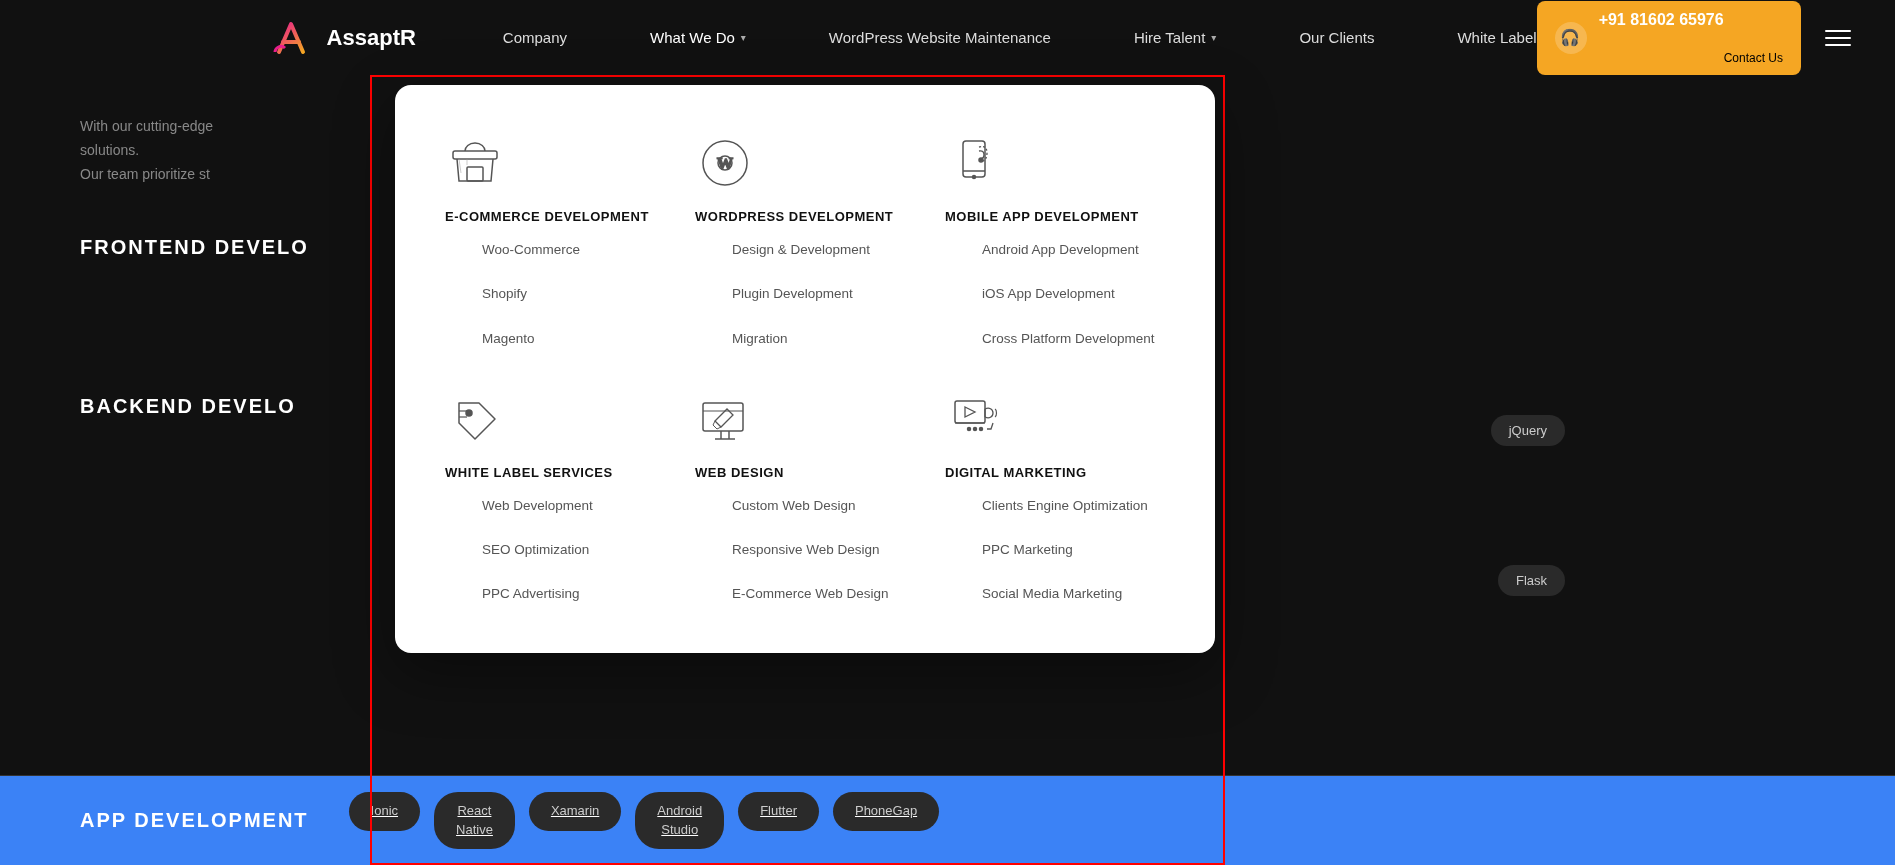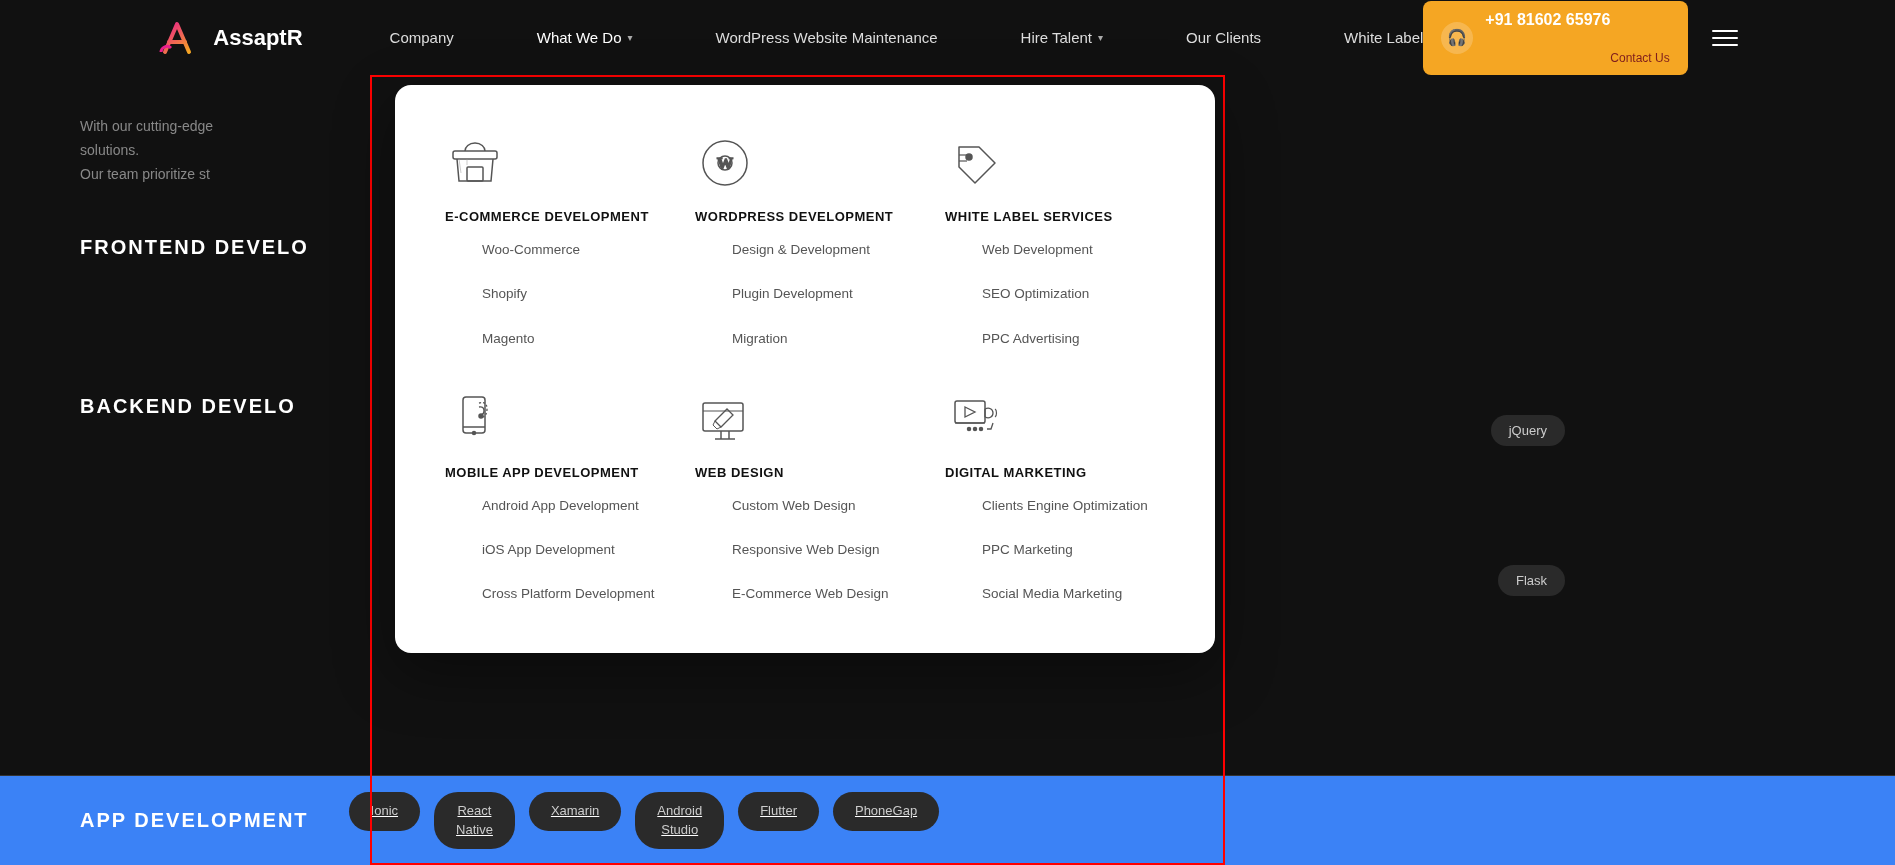--- a/index.html
+++ b/index.html
@@ -10,21 +10,21 @@
       width: 1895px;
       height: 865px;
       overflow: hidden;
       position: relative;
     }
 
     
     .navbar {
       display: flex;
       align-items: center;
-      justify-content: center;
+      justify-content: flex-end;
       padding: 0 40px;
       height: 75px;
       background: #111;
       position: relative;
       z-index: 100;
     }
     .navbar-left {
       display: flex;
       align-items: center;
       gap: 12px;
@@ -87,21 +87,21 @@
     .contact-info {
       display: flex;
     }
     .contact-phone {
       font-size: 16px;
       font-weight: 700;
       color: #fff;
     }
     .contact-label {
       font-size: 12px;
-      color: #7f1d1d;
+      color: #000000;
       margin-top: 40px;
     }
     .hamburger {
       display: flex;
       flex-direction: column;
       gap: 5px;
       cursor: pointer;
       padding: 4px;
     }
     .hamburger span {
@@ -372,50 +372,50 @@
       <div class="service-links">
         <span class="service-link">Design &amp; Development</span>
         <span class="service-link">Plugin Development</span>
         <span class="service-link">Migration</span>
       </div>
     </div>
 
     <div class="service-item">
       <div class="service-icon-wrapper">
         <svg viewBox="0 0 52 52">
-          <path d="M10 10 L10 30 L26 46 L46 26 L30 10 Z" stroke="#555" stroke-width="1.5" fill="none" stroke-linejoin="round"></path>
-          <circle cx="20" cy="20" r="3" fill="#555"></circle>
-          <line x1="10" y1="18" x2="22" y2="18" stroke="#555" stroke-width="1.2"></line>
-          <line x1="10" y1="24" x2="18" y2="24" stroke="#555" stroke-width="1.2"></line>
-        </svg>
-      </div>
-      <div class="service-title">WHITE LABEL SERVICES</div>
-      <div class="service-links">
-        <span class="service-link">Web Development</span>
-        <span class="service-link">SEO Optimization</span>
-        <span class="service-link">PPC Advertising</span>
-      </div>
-    </div>
-
-    <div class="service-item">
-      <div class="service-icon-wrapper">
-        <svg viewBox="0 0 52 52">
           <rect x="14" y="4" width="22" height="36" rx="3" stroke="#555" stroke-width="1.5" fill="none"></rect>
           <line x1="14" y1="34" x2="36" y2="34" stroke="#555" stroke-width="1.5"></line>
           <circle cx="25" cy="40" r="1.5" fill="#555"></circle>
           <path d="M30 10 Q38 8 38 16 Q38 22 34 24" stroke="#555" stroke-width="1.3" fill="none" stroke-dasharray="2,2"></path>
           <path d="M30 14 Q35 13 35 18 Q35 21 32 22" stroke="#555" stroke-width="1.3" fill="none"></path>
           <circle cx="32" cy="23" r="2" fill="#555"></circle>
         </svg>
       </div>
       <div class="service-title">MOBILE APP DEVELOPMENT</div>
       <div class="service-links">
         <span class="service-link">Android App Development</span>
         <span class="service-link">iOS App Development</span>
         <span class="service-link">Cross Platform Development</span>
+      </div>
+    </div>
+
+    <div class="service-item">
+      <div class="service-icon-wrapper">
+        <svg viewBox="0 0 52 52">
+          <path d="M10 10 L10 30 L26 46 L46 26 L30 10 Z" stroke="#555" stroke-width="1.5" fill="none" stroke-linejoin="round"></path>
+          <circle cx="20" cy="20" r="3" fill="#555"></circle>
+          <line x1="10" y1="18" x2="22" y2="18" stroke="#555" stroke-width="1.2"></line>
+          <line x1="10" y1="24" x2="18" y2="24" stroke="#555" stroke-width="1.2"></line>
+        </svg>
+      </div>
+      <div class="service-title">WHITE LABEL SERVICES</div>
+      <div class="service-links">
+        <span class="service-link">Web Development</span>
+        <span class="service-link">SEO Optimization</span>
+        <span class="service-link">PPC Advertising</span>
       </div>
     </div>
 
     <div class="service-item">
       <div class="service-icon-wrapper">
         <svg viewBox="0 0 52 52">
           <rect x="4" y="10" width="40" height="28" rx="2" stroke="#555" stroke-width="1.5" fill="none"></rect>
           <line x1="4" y1="18" x2="44" y2="18" stroke="#555" stroke-width="1.2"></line>
           <line x1="22" y1="38" x2="22" y2="46" stroke="#555" stroke-width="1.5"></line>
           <line x1="30" y1="38" x2="30" y2="46" stroke="#555" stroke-width="1.5"></line>

